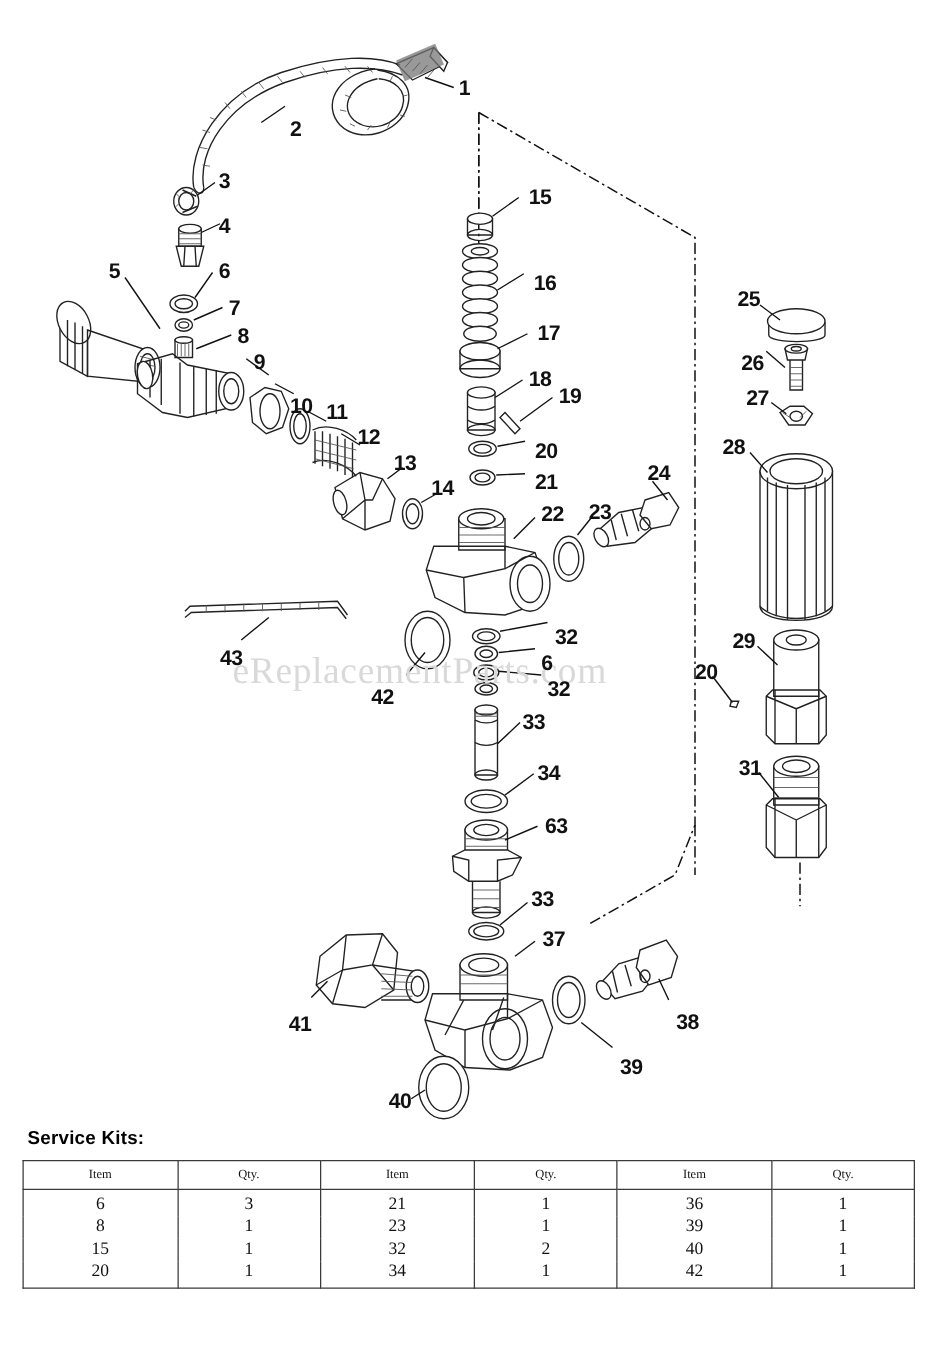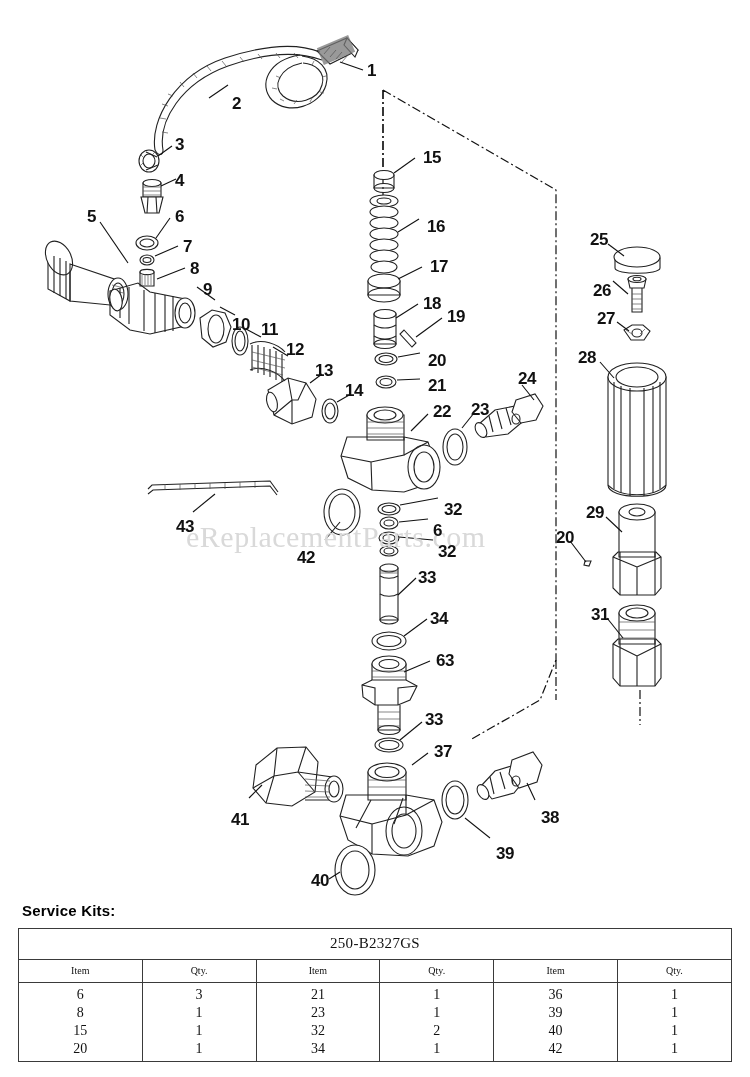--- a/index.html
+++ b/index.html
@@ -452,23 +452,20 @@
     <div class="callout" style="left: 496px; top: 845px;">39</div>
     <div class="callout" style="left: 311px; top: 872px;">40</div>
     <div class="callout" style="left: 231px; top: 811px;">41</div>
     <div class="callout" style="left: 176px; top: 518px;">43</div>
   </div>
 
 <div class="kits-title">Service Kits:</div>
 
 <table class="kits-table">
   <tbody>
-    <tr>
-      <td class="kitname" colspan="6">250-B2327GS</td>
-    </tr>
     <tr class="hdr" id="kits-header-row">
         <td>Item</td>
         <td>Qty.</td>
         <td>Item</td>
         <td>Qty.</td>
         <td>Item</td>
         <td>Qty.</td>
       </tr>
   </tbody>
   <tbody class="body" id="kits-body">

